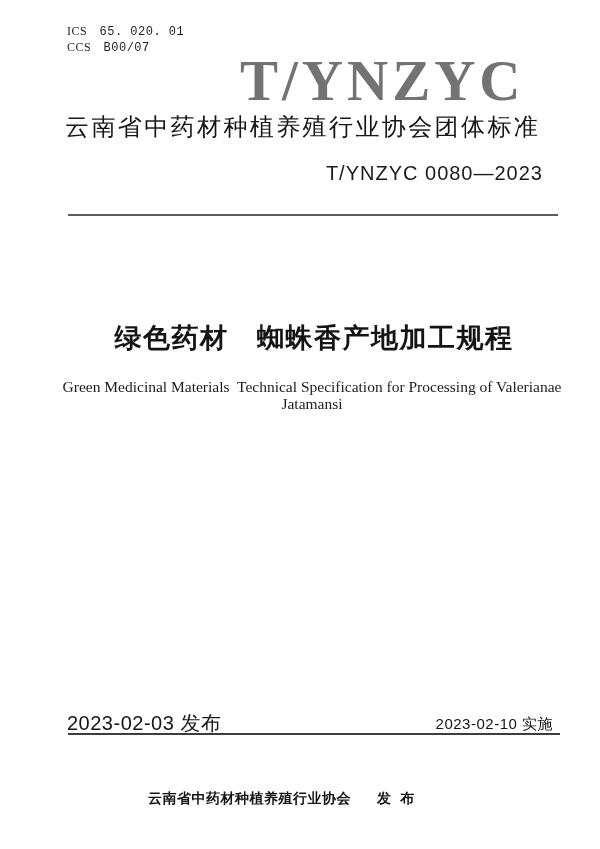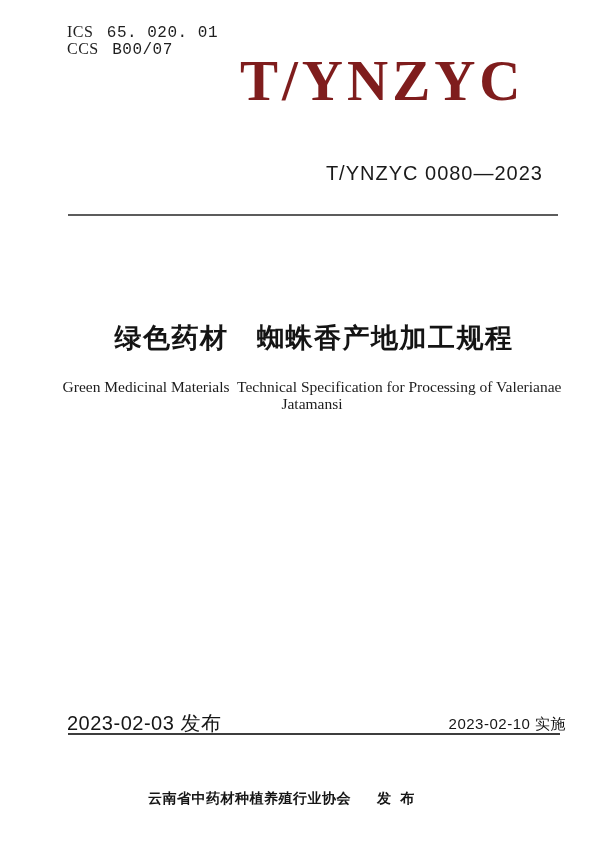--- a/index.html
+++ b/index.html
@@ -18,21 +18,21 @@
     overflow: hidden;
     box-shadow: 0 0 6px rgba(0,0,0,.35);
   }
   
   .codes {
     position: absolute;
     left: 67px;
     top: 24px;
   }
   .code-line {
-    font-size: 16px;
+    font-size: 12px;
     line-height: 15px;
     white-space: nowrap;
   }
   .code-label {
     font-family: "Liberation Serif", serif;
     letter-spacing: 0.5px;
   }
   .code-value {
     font-family: "Liberation Mono", monospace;
     margin-left: 9px;
@@ -42,21 +42,21 @@
   .org-code {
     position: absolute;
     left: 240px;
     top: 52px;
     font-family: "Liberation Serif", serif;
     font-weight: bold;
     font-size: 57px;
     line-height: 57px;
     letter-spacing: 4px;
     white-space: nowrap;
-    color: #7f1d1d;
+    color: #737373;
   }
   
   .org-name {
     position: absolute;
     left: 65px;
     top: 113px;
     width: 482px;
     font-size: 24px;
     line-height: 28px;
     letter-spacing: 2.4px;
@@ -114,21 +114,21 @@
     position: absolute;
     left: 67px;
     top: 710px;
     font-size: 20px;
     letter-spacing: 0.5px;
     white-space: nowrap;
     color: #161616;
   }
   .implement-date {
     position: absolute;
-    right: 34px;
+    right: 47px;
     top: 715px;
     font-size: 15px;
     letter-spacing: 0.5px;
     white-space: nowrap;
     color: #161616;
   }
   .rule-bottom {
     position: absolute;
     left: 68px;
     top: 733px;
@@ -164,20 +164,21 @@
       <span class="code-value">65. 020. 01</span>
     </div>
     <div class="code-line">
       <span class="code-label">CCS</span>
       <span class="code-value">B00/07</span>
     </div>
   </div>
 
   <div class="org-code">T/YNZYC</div>
 
+  <div class="org-name">云南省中药材种植养殖行业协会团体标准</div>
 
   <div class="std-number">T/YNZYC 0080—2023</div>
 
   <div class="rule-top"></div>
 
   <div class="title-cn">绿色药材　蜘蛛香产地加工规程</div>
 
   <div class="title-en">
     <div class="en-line">Green Medicinal Materials  Technical Specification for Processing of Valerianae</div>
     <div class="en-line">Jatamansi</div>

